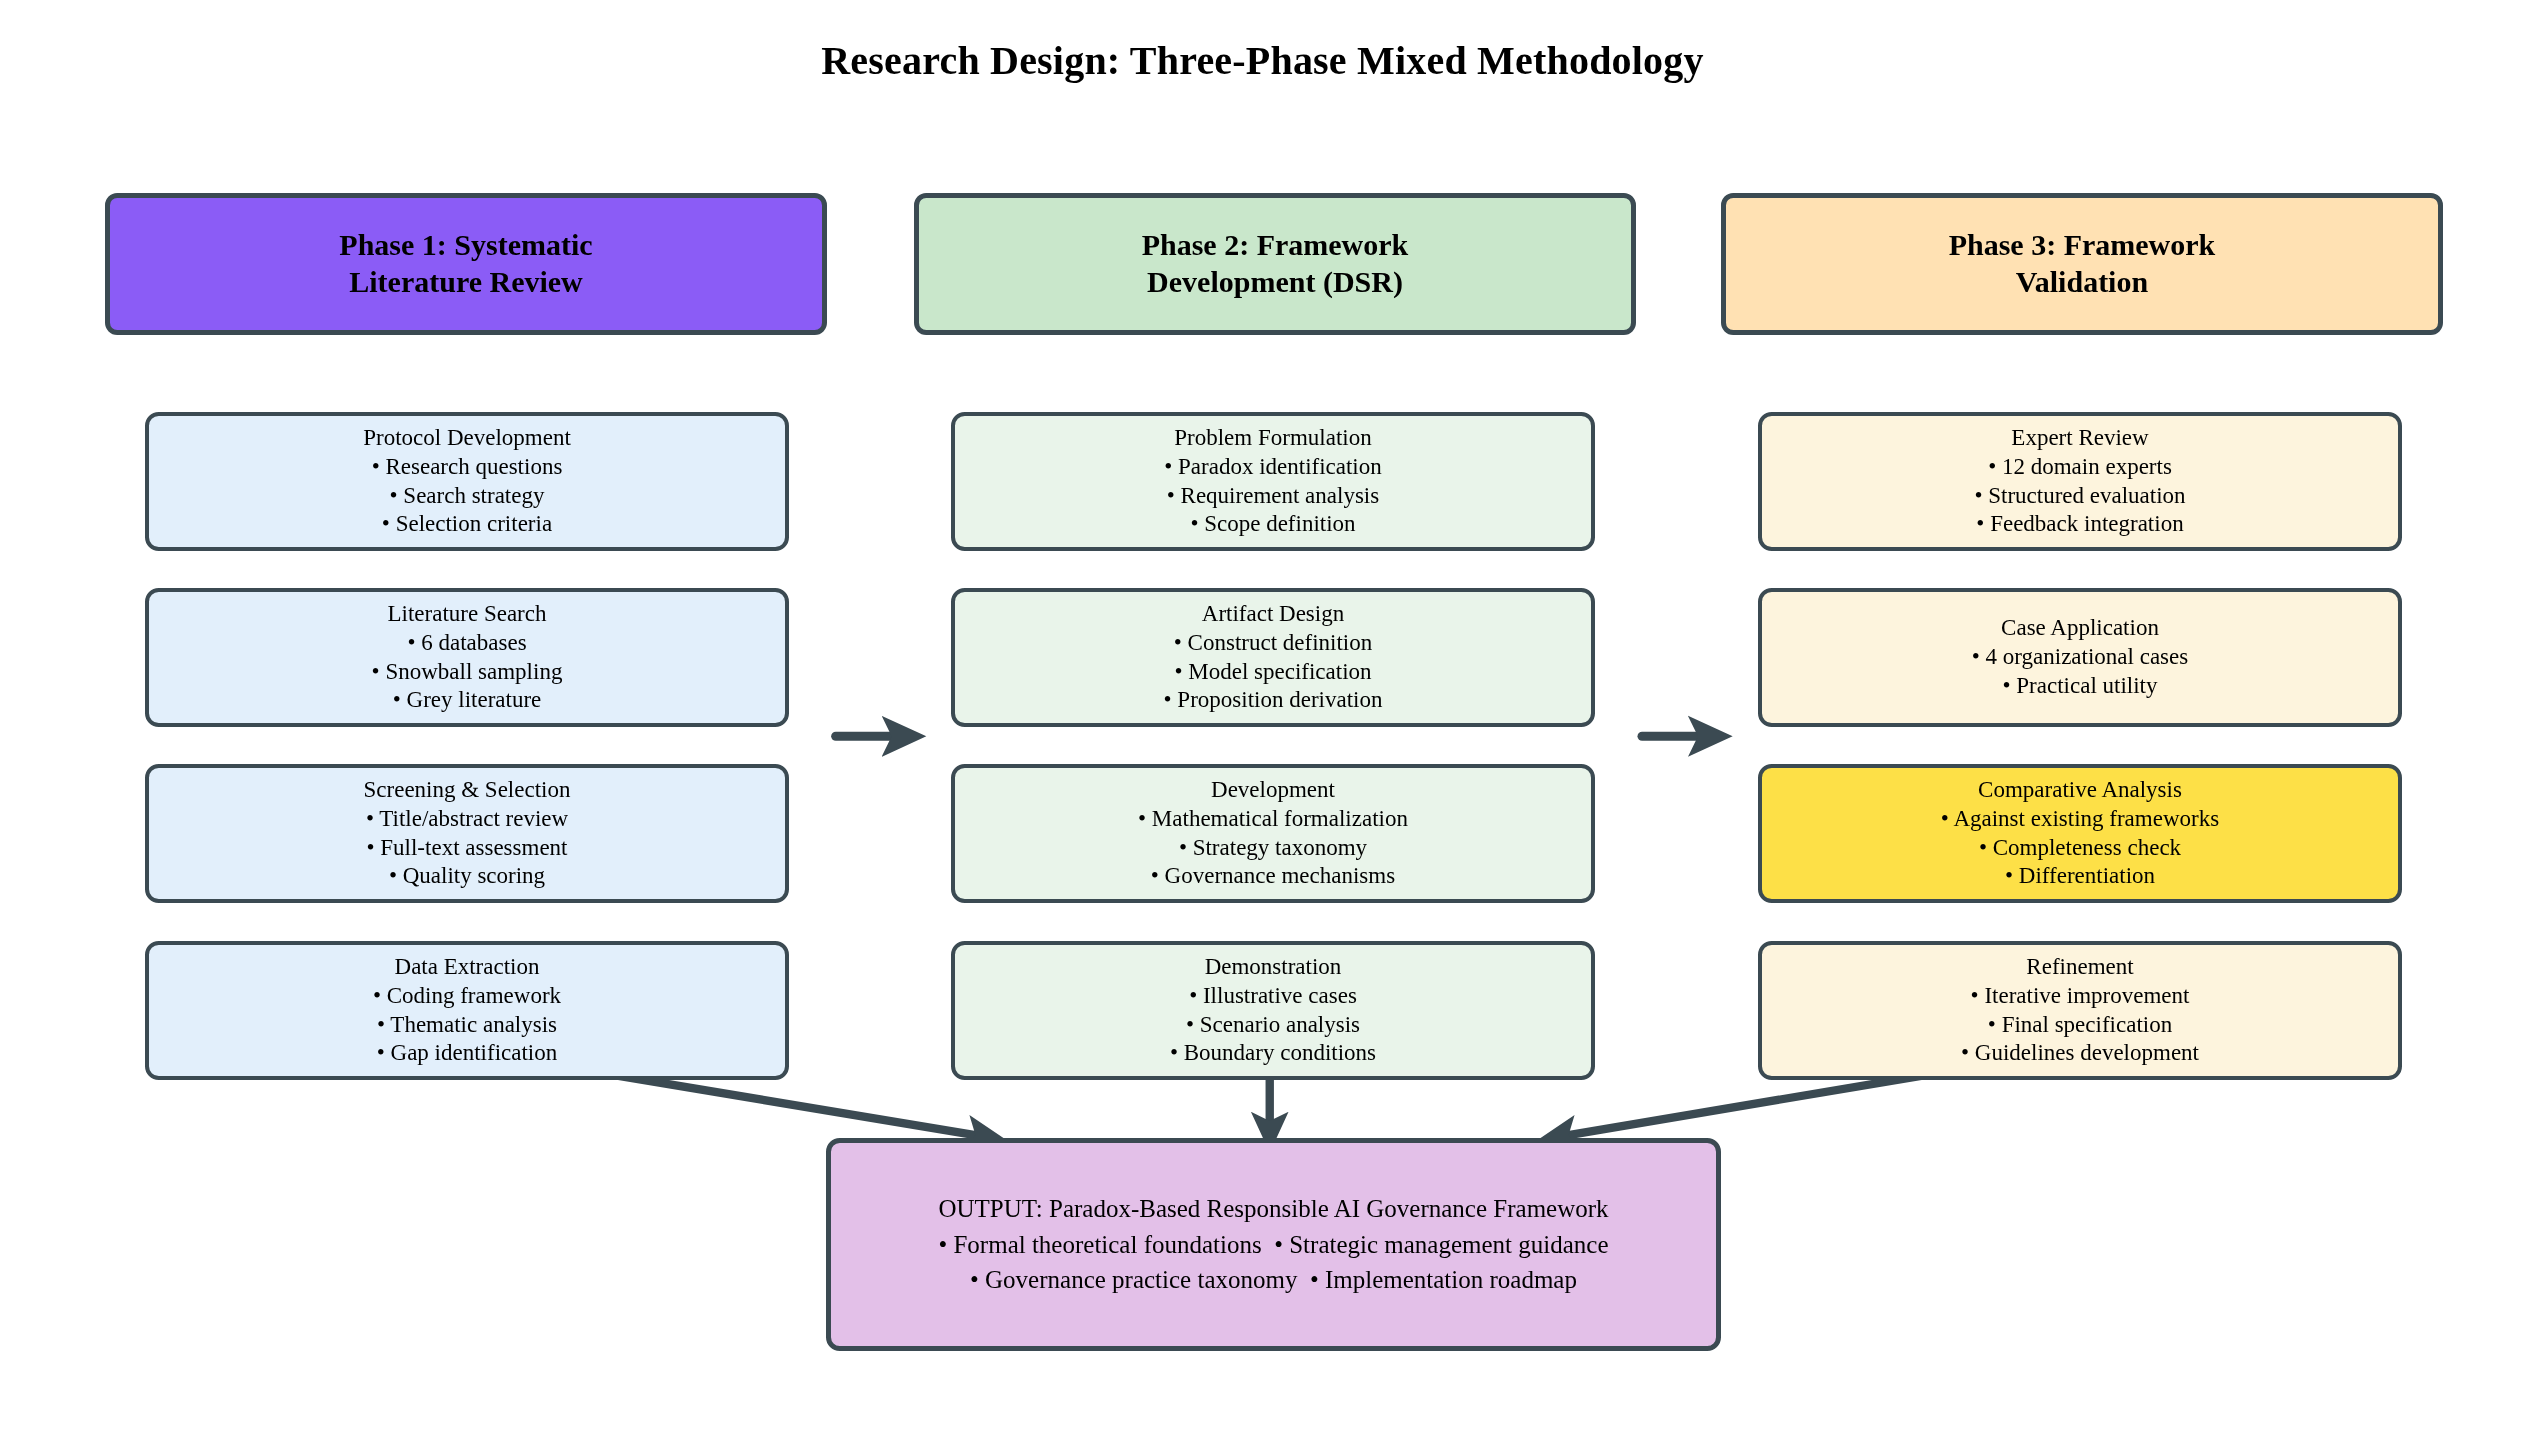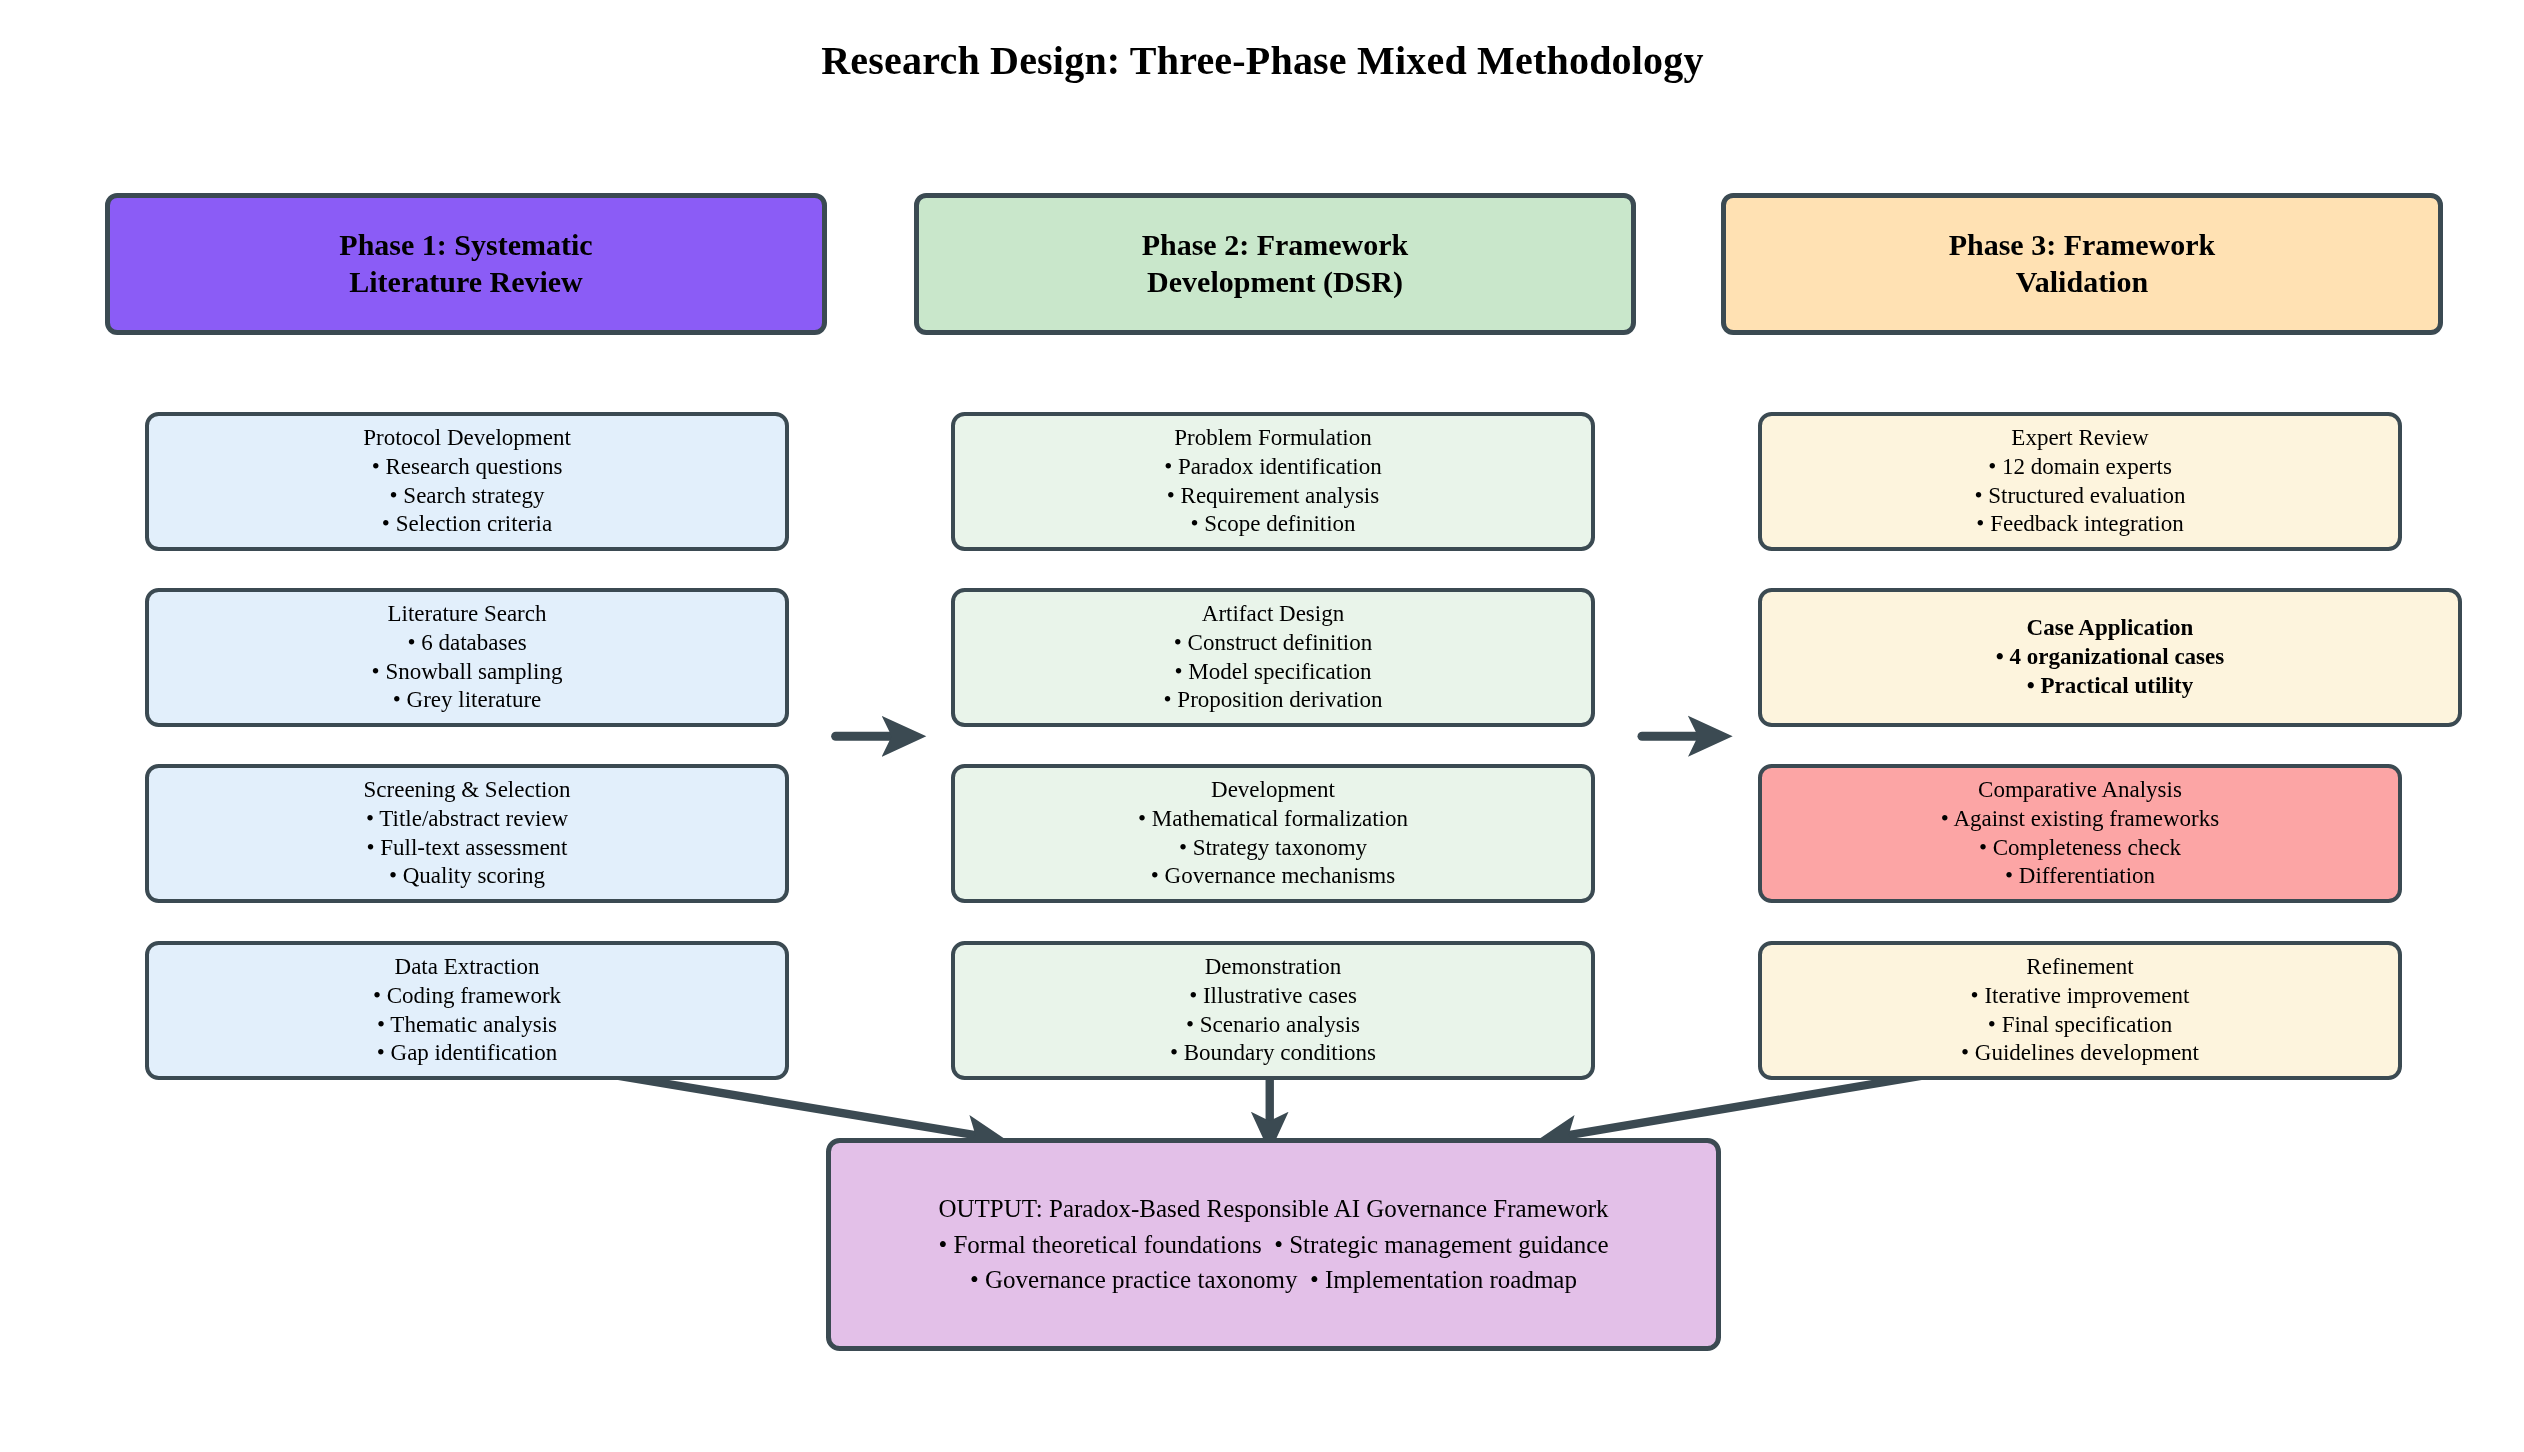--- a/index.html
+++ b/index.html
@@ -201,29 +201,29 @@
 
   <div class="stage-box" style="left:1758px; top:371px; width:644px; height:139px; background:#fdf4dd;">
     <div class="inner">
       <span class="stage-title">Expert Review</span>
       <span class="stage-bullet">• 12 domain experts</span>
       <span class="stage-bullet">• Structured evaluation</span>
       <span class="stage-bullet">• Feedback integration</span>
     </div>
   </div>
 
-  <div class="stage-box" style="left:1758px; top:547px; width:704px; height:139px; background:#fdf4dd;font-weight:bold;">
+  <div class="stage-box" style="left:1758px; top:547px; width:644px; height:139px; background:#fdf4dd;">
     <div class="inner">
       <span class="stage-title">Case Application</span>
       <span class="stage-bullet">• 4 organizational cases</span>
       <span class="stage-bullet">• Practical utility</span>
     </div>
   </div>
 
-  <div class="stage-box" style="left:1758px; top:723px; width:644px; height:139px; background:#fca5a5;">
+  <div class="stage-box" style="left:1758px; top:723px; width:644px; height:139px; background:#fde047;">
     <div class="inner">
       <span class="stage-title">Comparative Analysis</span>
       <span class="stage-bullet">• Against existing frameworks</span>
       <span class="stage-bullet">• Completeness check</span>
       <span class="stage-bullet">• Differentiation</span>
     </div>
   </div>
 
   <div class="stage-box" style="left:1758px; top:900px; width:644px; height:139px; background:#fdf4dd;">
     <div class="inner">

